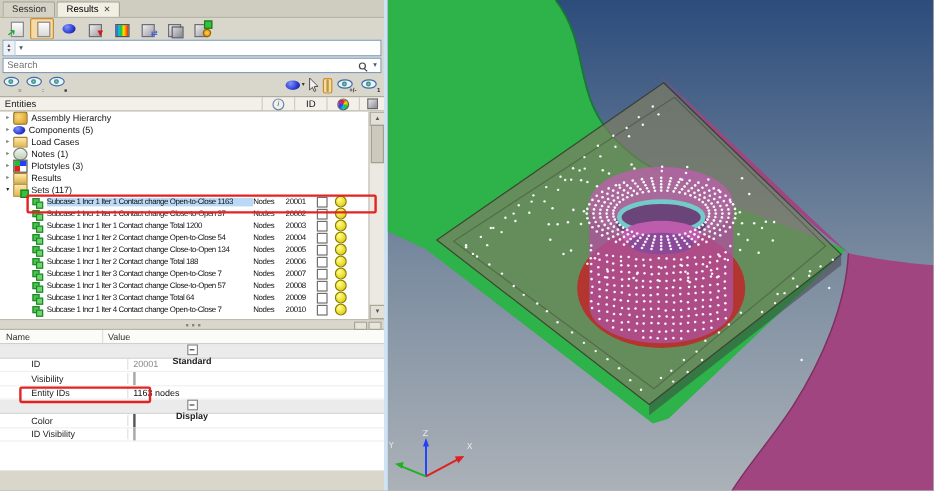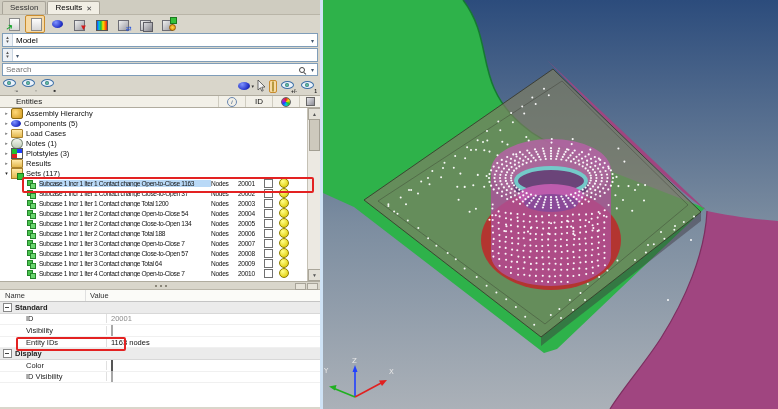--- a/index.html
+++ b/index.html
@@ -63,21 +63,21 @@
   .dd{font-size:5px;color:#333;margin-left:1px;}
   .dd::after{content:"\25BE";}
   .cursor-svg{width:9px;height:12px;}
   .labelico{width:13px;height:9px;background:#fdf0a6;border:1px solid #b89a40;border-radius:1px;}
   .pressedbox{background:#f6d9a4;border:1px solid #c98c2e;border-radius:2px;padding:1px 2px;}
   .eyetag{position:relative;width:17px;height:13px;}
   .eyetag .eye{position:absolute;left:1px;top:1px;}
   .eyetag .tag{position:absolute;right:0;bottom:-1px;font-size:5px;color:#222;font-weight:bold;}
   
   .ehead{height:11px;display:flex;align-items:center;border-top:1px solid #b0ac9f;border-bottom:1px solid #b0ac9f;background:#f2f0e8;}
-  .ehead .lbl{flex:1;padding-left:16px;font-size:8px;color:#222;}
+  .ehead .lbl{flex:1;padding-left:4px;font-size:8px;color:#222;}
   .ecol{width:26px;display:flex;align-items:center;justify-content:center;border-left:1px solid #cfccc0;height:100%;}
   .info-i{width:8px;height:8px;border:1px solid #6a87b0;border-radius:50%;color:#2a4f82;font-size:6px;font-style:italic;display:flex;align-items:center;justify-content:center;}
   .info-i::after{content:"i";}
   .wheel{width:8px;height:8px;border-radius:50%;border:1px solid #666;
     background:conic-gradient(#e02020,#ffe000,#20c030,#00c8e0,#2040ff,#c020c0,#e02020);}
   .cubesm{width:7px;height:7px;background:linear-gradient(135deg,#e6e6ea,#8d8d95);border:1px solid #666;}
   
   .tree{position:relative;height:173px;background:#fff;border-bottom:1px solid #b0ac9f;overflow:hidden;}
   .tree-inner{position:absolute;left:0;top:0;right:12px;bottom:0;}
   .trow{height:10px;display:flex;align-items:center;white-space:nowrap;position:relative;font-size:7.5px;}
@@ -117,21 +117,21 @@
   .grip{position:absolute;left:50%;top:3px;width:2px;height:2px;background:#8a8678;box-shadow:-5px 0 #8a8678,5px 0 #8a8678;}
   .split .mini{position:absolute;top:1px;width:9px;height:5px;background:#e7e4da;border:1px solid #a8a499;}
   
   .props{height:117px;background:#fff;font-size:7.5px;overflow:hidden;}
   .phead{height:11px;display:flex;border-bottom:1px solid #c4c4c4;background:#fbfbf8;}
   .phead span{line-height:11px;color:#333;}
   .pn{width:80px;padding-left:5px;border-right:1px solid #e0e0e0;flex:0 0 auto;}
   .pv{flex:1;padding-left:4px;}
   .prow{height:10.6px;display:flex;align-items:center;border-bottom:1px solid #f0f0f0;position:relative;}
   .prow .pn{padding-left:26px;color:#222;}
-  .psec{height:10.6px;display:flex;align-items:center;background:#ebebeb;border-bottom:1px solid #d8d8d8;font-weight:bold;color:#222;}
+  .psec{height:10.6px;display:flex;align-items:center;background:#ebebeb;border-bottom:1px solid #d8d8d8;font-weight:bold;color:#222;flex-direction:column;}
   .minusbox{width:7px;height:7px;border:1px solid #888;background:#fff;margin:0 3px 0 3px;position:relative;flex:0 0 auto;}
   .minusbox::after{content:"";position:absolute;left:1px;top:3px;width:4px;height:1px;background:#444;}
   .valgray{color:#8a8a8a;}
   .cb-dis{width:7px;height:7px;border:1px solid #a8a8a8;background:#f1f1f1;}
   .swatch{width:8px;height:8px;border:1px solid #555;background:#fff;}
   .propann{position:absolute;left:16px;top:0;width:106px;height:10px;border:2px solid #e32222;border-radius:2px;pointer-events:none;}
   
   #view{position:absolute;left:320px;top:0;width:458px;height:409px;border-left:3px solid #cfe3f6;}
   #scene{display:block;}
 </style>
@@ -194,28 +194,20 @@
         </div>
       <div class="tbtn">
           <span class="gi">
             <span class="cube"></span>
             <span class="odot"></span>
             <span class="gsq"></span>
           </span>
         </div>
     </div>
 
-    <div class="combo">
-      <span class="spin">
-          <i class="up"></i>
-          <i class="dn"></i>
-        </span>
-      <span class="txt">Model</span>
-      <span class="chev"></span>
-    </div>
     <div class="combo">
       <span class="spin">
           <i class="up"></i>
           <i class="dn"></i>
         </span>
       <span class="chev"></span>
     </div>
 
     <div class="search">
       <input type="text" placeholder="Search" style="">

